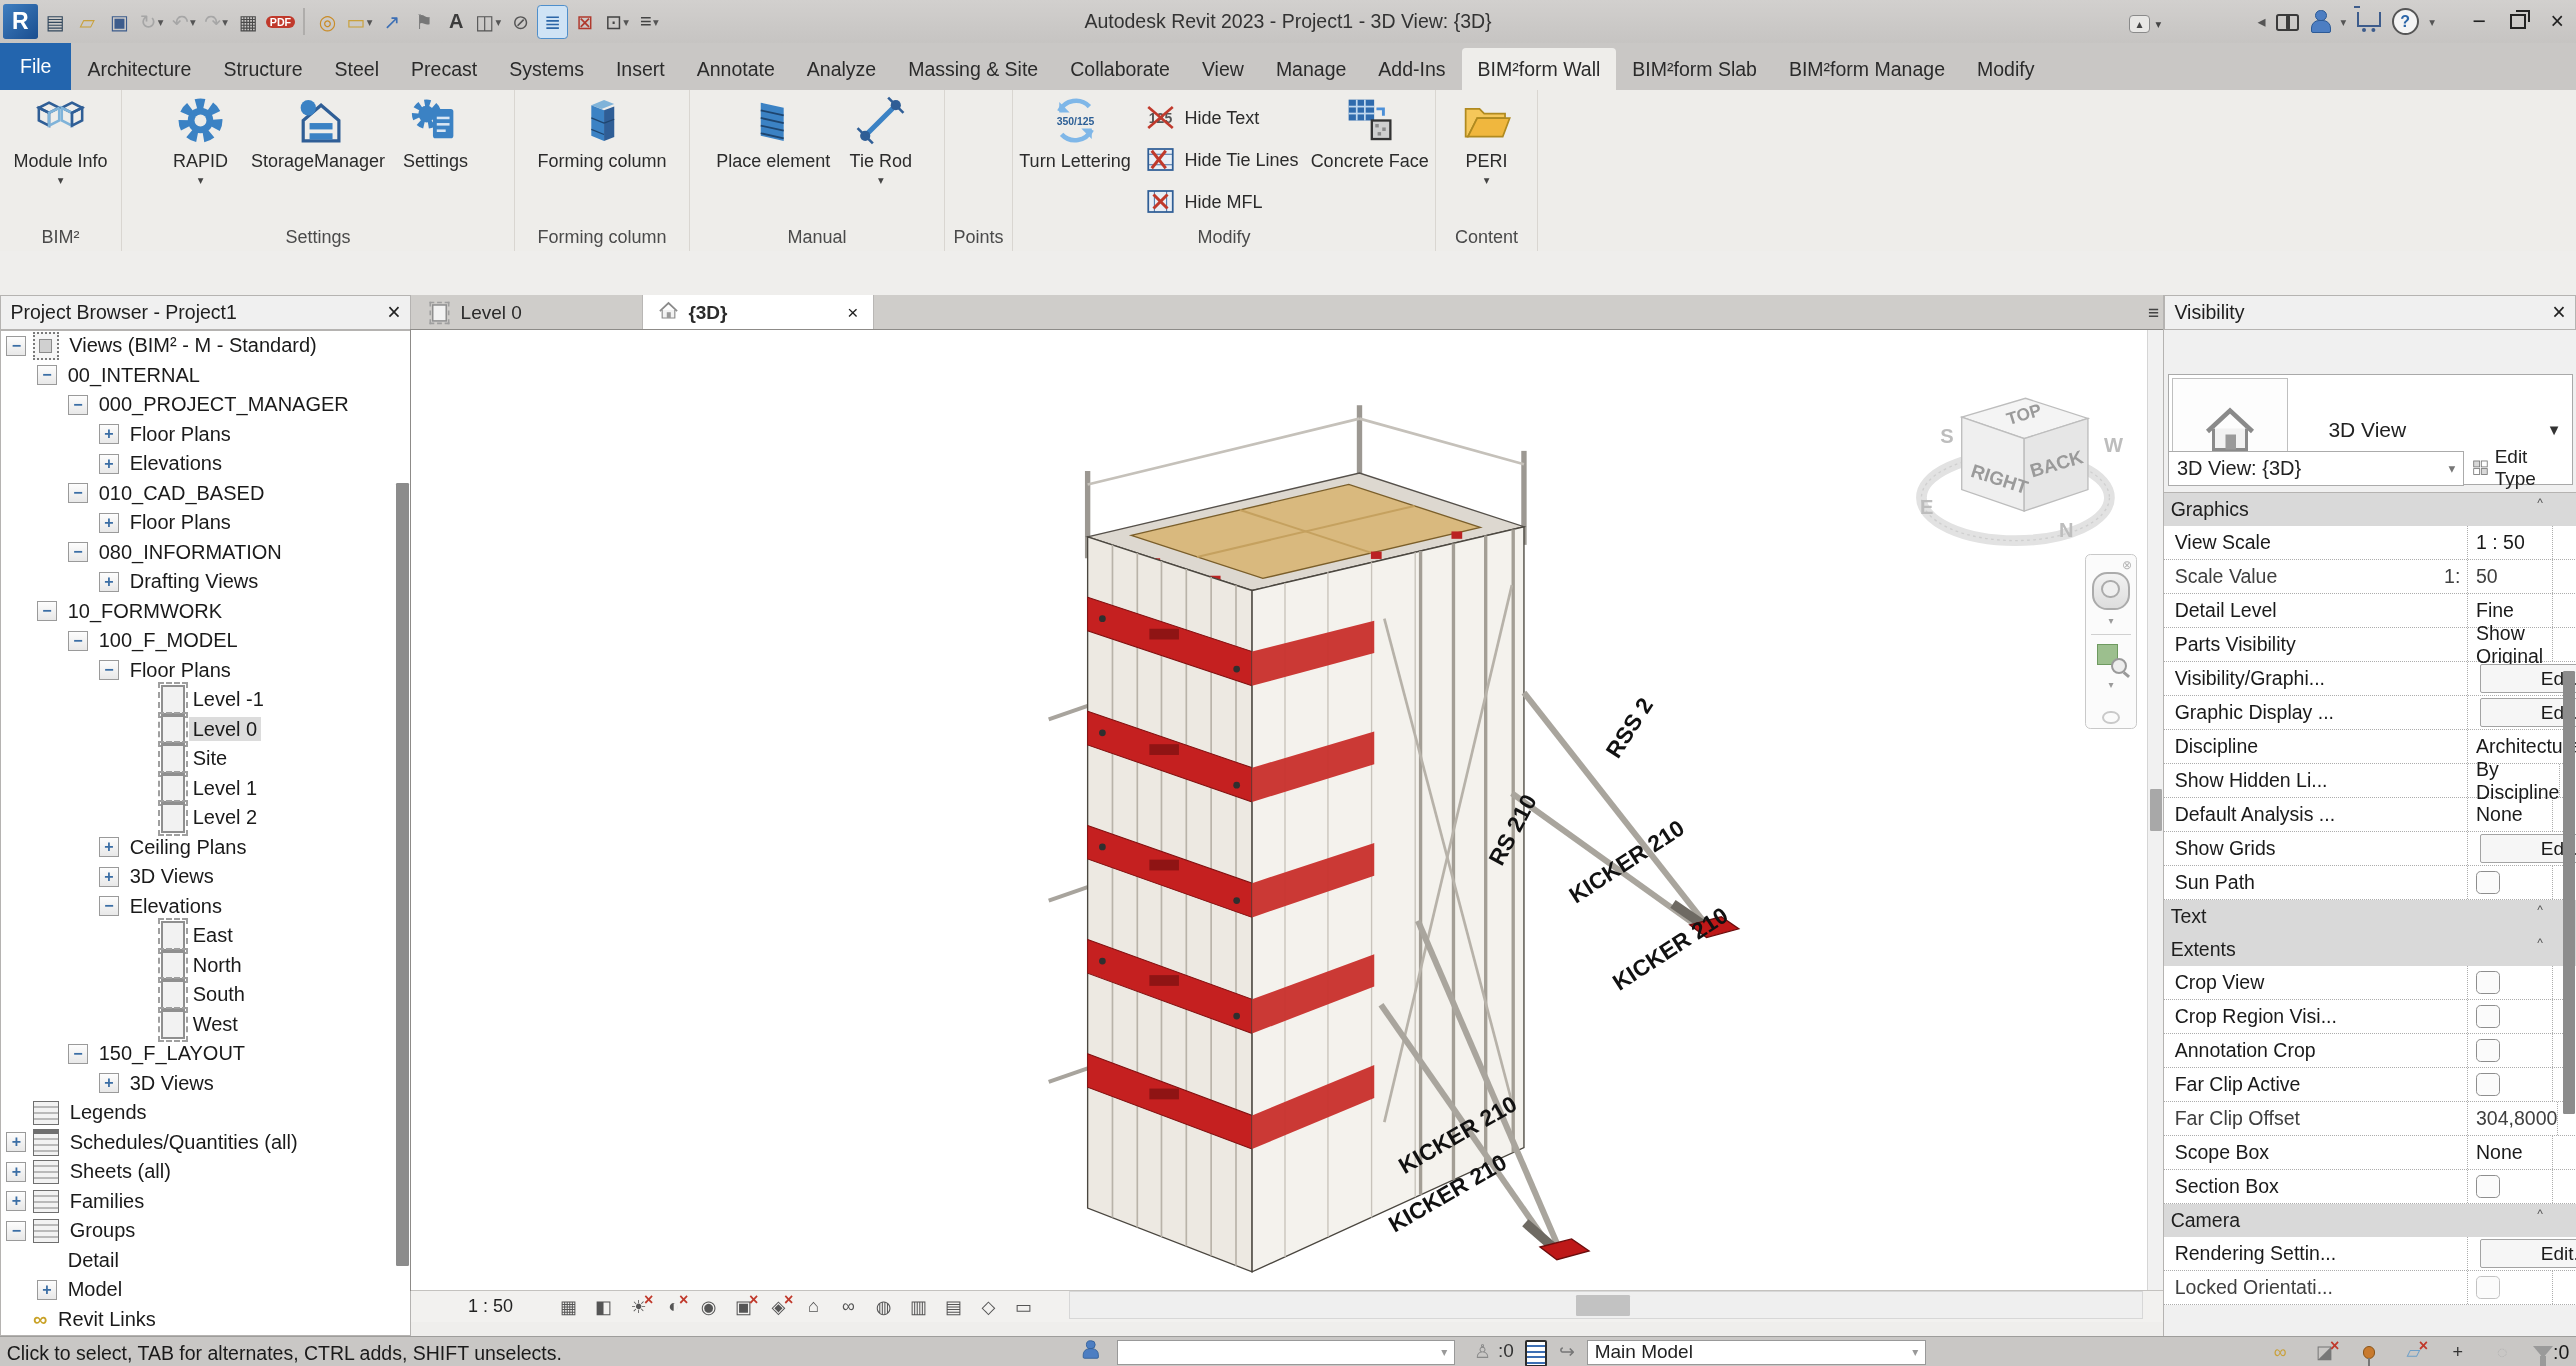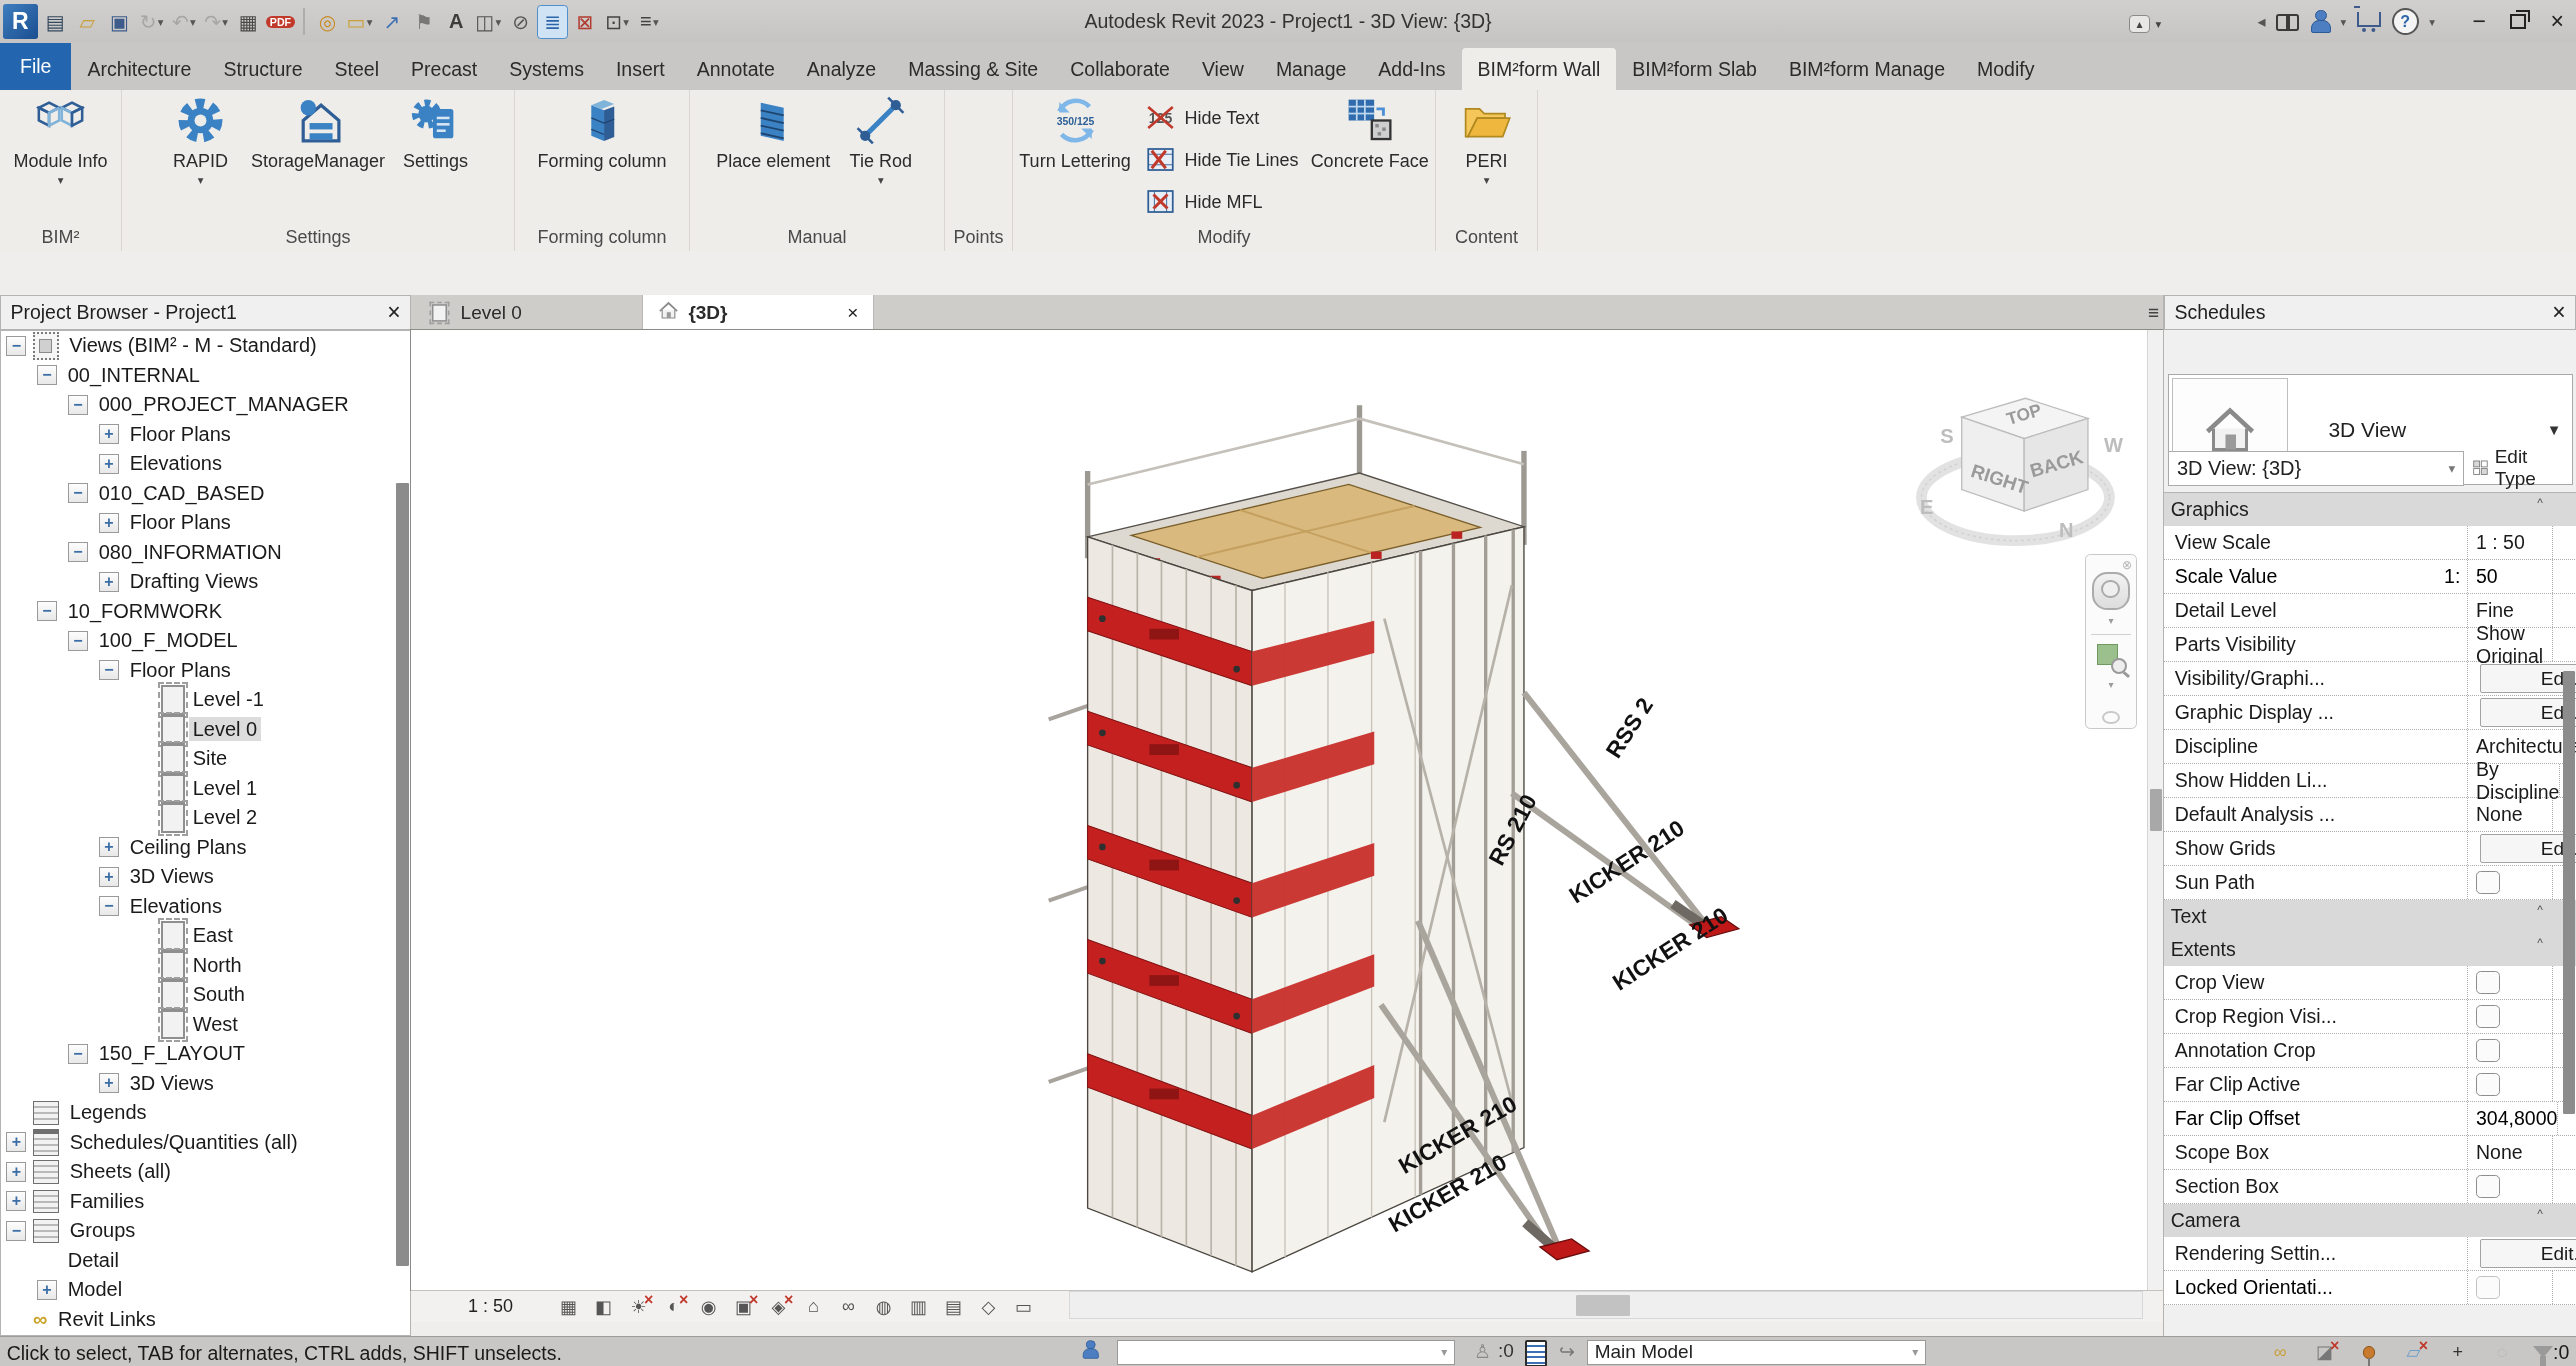--- a/index.html
+++ b/index.html
@@ -109,21 +109,21 @@
   .instsel .car{margin-left:auto;color:#777;font-size:13.4px;}
   .edittype{display:flex;align-items:center;gap:5.4px;font-size:19px;color:#222;margin-left:8px;}
   .pgrid{position:absolute;left:0;top:197px;width:413px;background:#FFF;border-top:0.7px solid #B5B3B1;}
   .psection{height:33px;background:#D9D9D9;display:flex;align-items:center;font-size:19.5px;color:#1E1E1E;padding-left:6.7px;position:relative;}
   .psection .chev{position:absolute;right:34px;top:2.7px;font-size:12px;color:#555;}
   .prow{height:33px;display:flex;align-items:center;border-bottom:0.7px dotted #ADADAD;font-size:19.5px;color:#1A1A1A;}
   .prow .lab{width:303px;min-width:303px;padding-left:10.7px;box-sizing:border-box;display:flex;white-space:nowrap;overflow:hidden;}
   .prow .lab .sfx{margin-left:auto;padding-right:6.7px;}
   .prow .val{flex:1;border-left:0.7px dotted #ADADAD;height:100%;display:flex;align-items:center;padding-left:8px;box-sizing:border-box;position:relative;}
   .prow .tail{width:24px;border-left:0.7px dotted #ADADAD;height:100%;}
-  .prow.dis{color:#000000;}
+  .prow.dis{color:#404040;}
   .pbtn{width:168px;height:27px;background:#F6F6F6;border:0.7px solid #A3A3A3;border-radius:2px;font-size:19px;color:#1A1A1A;display:flex;align-items:center;justify-content:center;margin-left:4px;}
   .cb{width:21.5px;height:21.5px;border:1.3px solid #8E8E8E;border-radius:4.7px;background:#FBFBFB;}
   .cb.dis{border-color:#C2C2C2;}
   .pscroll{position:absolute;right:1.3px;top:376px;width:12px;height:443px;background:#8C8C8C;border-radius:1.3px;}
   .pfoot{position:absolute;left:0;top:991px;width:413px;height:50px;background:#F0F0F0;display:flex;align-items:center;}
   .plink{font-size:19.5px;color:#1F66C1;text-decoration:underline;margin-left:9.4px;}
   .applybtn{margin-left:auto;margin-right:6.7px;width:121px;height:35px;background:#F2F2F2;border:0.7px solid #B9B9B9;border-radius:2.7px;color:#9B9B9B;font-size:19.5px;display:flex;align-items:center;justify-content:center;}
   
   .statusbar{position:absolute;left:0;top:1336px;width:2576px;height:31px;background:#C9C7C5;border-top:0.7px solid #9E9D9B;font-size:19.5px;color:#1A1A1A;}
   .sbhint{position:absolute;left:6.7px;top:4.7px;}
@@ -835,21 +835,21 @@
           <span class="vcbic">▭</span>
         </span>
     </div>
     <div class="hscroll">
         <div class="th"></div>
       </div>
   </div>
 
   <div class="props">
     <div class="phead">
-      <span>Schedules</span>
+      <span>Visibility</span>
       <span class="x">×</span>
     </div>
     <div class="typesel">
       <span class="thumb">
         <svg width="60" height="60" viewBox="0 0 40 40">
             <path d="M5 21L20 7l15 14" fill="none" stroke="#8A8A8A" stroke-width="3"></path>
             <path d="M9 19v14h22V19" fill="#F2F2F2" stroke="#8A8A8A" stroke-width="2"></path>
             <rect x="17" y="23" width="7" height="10" fill="#9A9A9A"></rect>
           </svg>
       </span>

